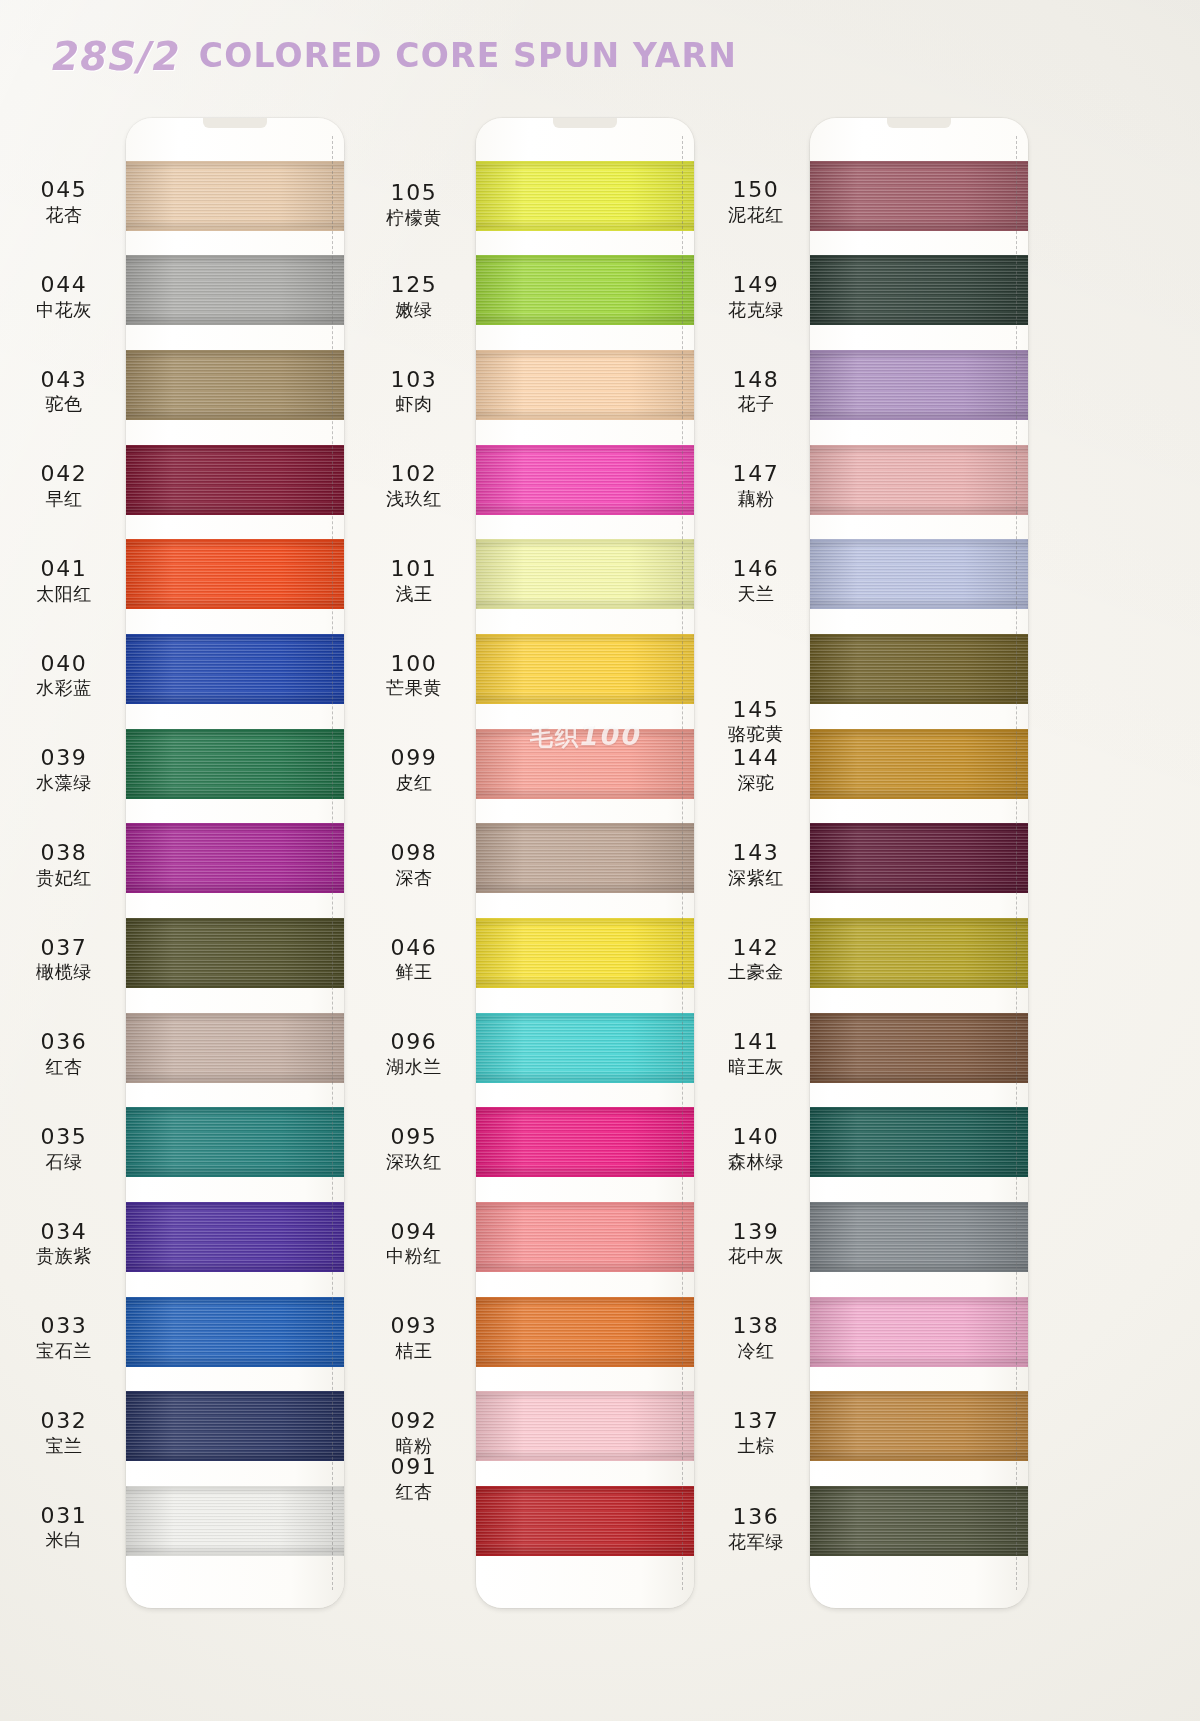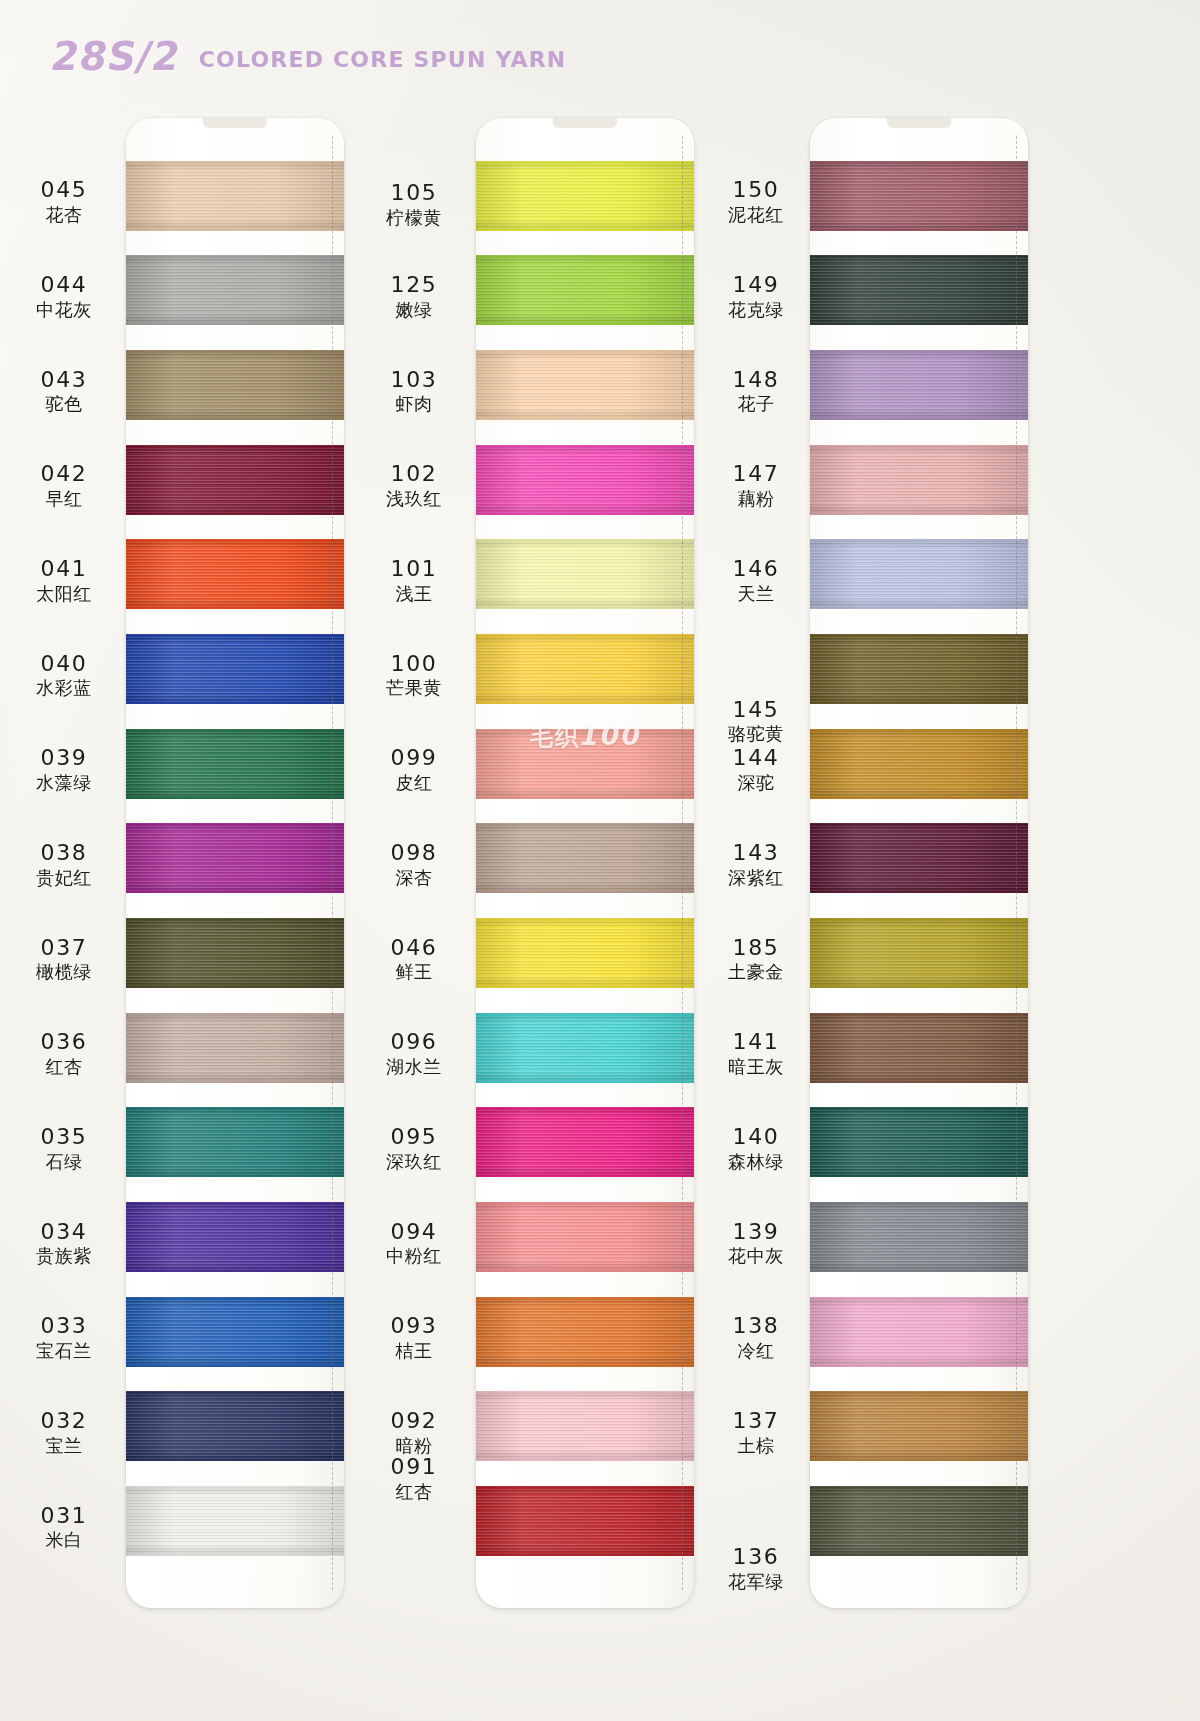--- a/index.html
+++ b/index.html
@@ -57,21 +57,21 @@
   .title-cn {
     font-family: "DejaVu Sans", sans-serif;
     font-size: 43px;
     font-weight: 700;
     letter-spacing: 5px;
     color: #c9a0d8;
     text-shadow: 1px 1px 0 rgba(255,255,255,0.9);
   }
   .title-en {
     font-family: "DejaVu Sans", sans-serif;
-    font-size: 22px;
+    font-size: 33px;
     font-weight: 700;
     letter-spacing: 1.2px;
     color: #c4a3d2;
     position: relative;
     top: -3px;
   }
   .composition {
     position: absolute;
     right: 28px;
     top: 26px;
@@ -686,21 +686,21 @@
       </div>
       <div class="label" style="top: 634.333px;">
         <span class="code">144</span>
         <span class="name">深驼</span>
       </div>
       <div class="label" style="top: 729px;">
         <span class="code">143</span>
         <span class="name">深紫红</span>
       </div>
       <div class="label" style="top: 823.667px;">
-        <span class="code">185</span>
+        <span class="code">142</span>
         <span class="name">土豪金</span>
       </div>
       <div class="label" style="top: 918.333px;">
         <span class="code">141</span>
         <span class="name">暗王灰</span>
       </div>
       <div class="label" style="top: 1013px;">
         <span class="code">140</span>
         <span class="name">森林绿</span>
       </div>
@@ -709,21 +709,21 @@
         <span class="name">花中灰</span>
       </div>
       <div class="label" style="top: 1202.33px;">
         <span class="code">138</span>
         <span class="name">冷红</span>
       </div>
       <div class="label" style="top: 1297px;">
         <span class="code">137</span>
         <span class="name">土棕</span>
       </div>
-      <div class="label" style="top: 1433px;">
+      <div class="label" style="top: 1393px;">
         <span class="code">136</span>
         <span class="name">花军绿</span>
       </div>
       <div class="strip c2">
         <div class="swatches">
           <div class="swatch">
             <div class="yarn">
               <div class="base" style="background: rgb(156, 87, 99);"></div>
               <div class="threads"></div>
               <div class="shade"></div>

